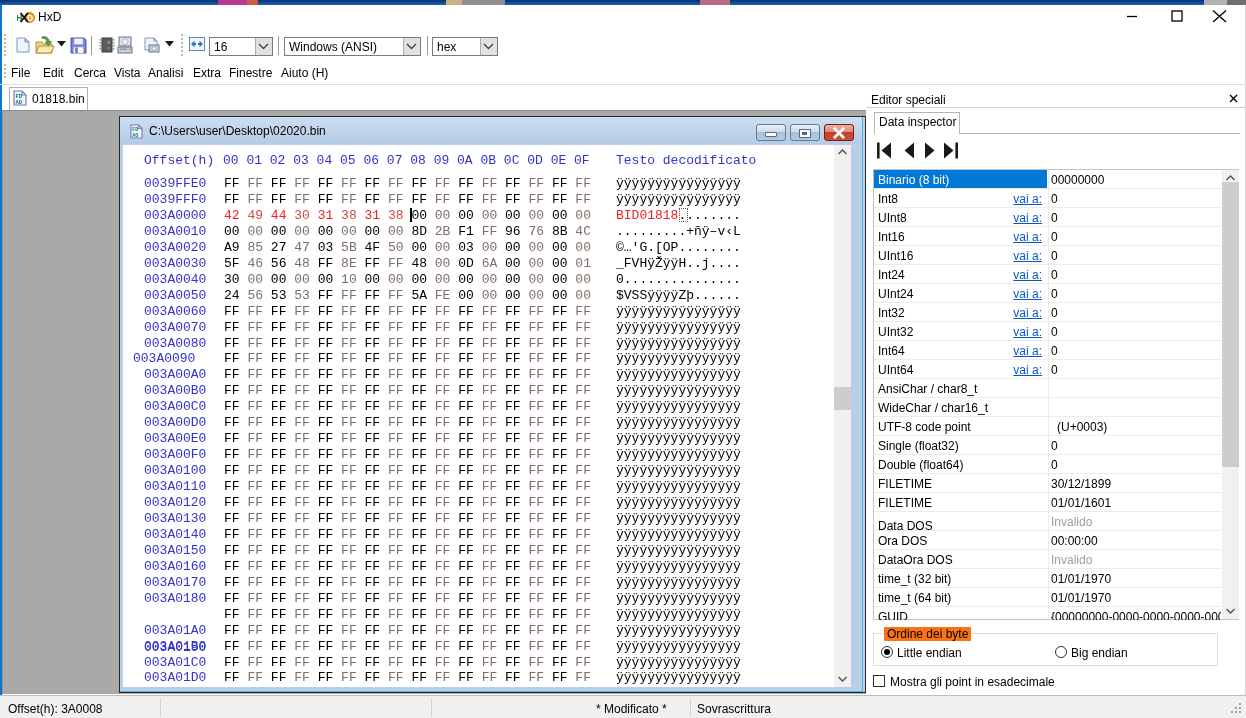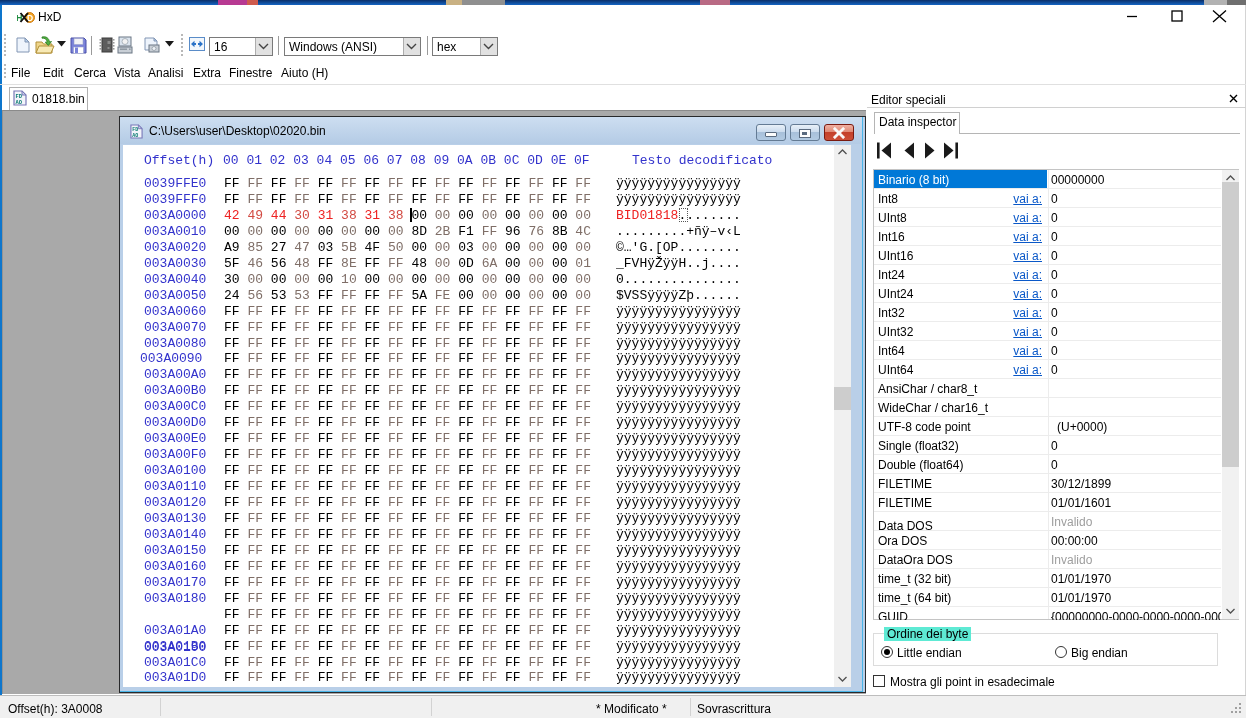--- a/index.html
+++ b/index.html
@@ -170,21 +170,21 @@
 <div class="a" style="left:834px;top:145px;width:17px;height:542px;background:#f0f0f0"></div>
 <svg class="a" style="left:838px;top:149px" width="9" height="6" viewBox="0 0 9 6">
     <path d="M0.5 5 L4.5 1 L8.5 5" stroke="#505050" stroke-width="1.3" fill="none"></path>
   </svg>
 <svg class="a" style="left:838px;top:676px" width="9" height="6" viewBox="0 0 9 6">
     <path d="M0.5 1 L4.5 5 L8.5 1" stroke="#505050" stroke-width="1.3" fill="none"></path>
   </svg>
 <div class="a" style="left:834px;top:387px;width:17px;height:23px;background:#cdcdcd"></div>
 <span class="a mono blue" style="left:144px;top:153px">Offset(h)</span>
 <span class="a mono blue" style="left:223px;top:153px">00 01 02 03 04 05 06 07 08 09 0A 0B 0C 0D 0E 0F</span>
-<span class="a mono blue" style="left:632px;top:153px">Testo decodificato</span>
+<span class="a mono blue" style="left:616px;top:153px">Testo decodificato</span>
 <span class="a mono blue" style="left:144px;top:176.0px">0039FFE0</span>
 <span class="a mono" style="left:224px;top:176.0px"><span>FF</span> <span class="g">FF</span> <span>FF</span> <span class="g">FF</span> <span>FF</span> <span class="g">FF</span> <span>FF</span> <span class="g">FF</span> <span>FF</span> <span class="g">FF</span> <span>FF</span> <span class="g">FF</span> <span>FF</span> <span class="g">FF</span> <span>FF</span> <span class="g">FF</span></span>
 <span class="a mono" style="left:616px;top:176.0px">ÿÿÿÿÿÿÿÿÿÿÿÿÿÿÿÿ</span>
 <span class="a mono blue" style="left:144px;top:191.95px">0039FFF0</span>
 <span class="a mono" style="left:224px;top:191.95px"><span>FF</span> <span class="g">FF</span> <span>FF</span> <span class="g">FF</span> <span>FF</span> <span class="g">FF</span> <span>FF</span> <span class="g">FF</span> <span>FF</span> <span class="g">FF</span> <span>FF</span> <span class="g">FF</span> <span>FF</span> <span class="g">FF</span> <span>FF</span> <span class="g">FF</span></span>
 <span class="a mono" style="left:616px;top:191.95px">ÿÿÿÿÿÿÿÿÿÿÿÿÿÿÿÿ</span>
 <span class="a mono blue" style="left:144px;top:207.9px">003A0000</span>
 <span class="a mono" style="left:224px;top:207.9px"><span class="r">42</span> <span class="rl">49</span> <span class="r">44</span> <span class="rl">30</span> <span class="r">31</span> <span class="rl">38</span> <span class="r">31</span> <span class="rl">38</span> <span>00</span> <span class="g">00</span> <span>00</span> <span class="g">00</span> <span>00</span> <span class="g">00</span> <span>00</span> <span class="g">00</span></span>
 <span class="a mono" style="left:616px;top:207.9px"><span class="r">BID01818</span>........</span>
 <span class="a mono blue" style="left:144px;top:223.85px">003A0010</span>
@@ -204,21 +204,21 @@
 <span class="a mono" style="left:616px;top:287.65px">$VSSÿÿÿÿZþ......</span>
 <span class="a mono blue" style="left:144px;top:303.6px">003A0060</span>
 <span class="a mono" style="left:224px;top:303.6px"><span>FF</span> <span class="g">FF</span> <span>FF</span> <span class="g">FF</span> <span>FF</span> <span class="g">FF</span> <span>FF</span> <span class="g">FF</span> <span>FF</span> <span class="g">FF</span> <span>FF</span> <span class="g">FF</span> <span>FF</span> <span class="g">FF</span> <span>FF</span> <span class="g">FF</span></span>
 <span class="a mono" style="left:616px;top:303.6px">ÿÿÿÿÿÿÿÿÿÿÿÿÿÿÿÿ</span>
 <span class="a mono blue" style="left:144px;top:319.55px">003A0070</span>
 <span class="a mono" style="left:224px;top:319.55px"><span>FF</span> <span class="g">FF</span> <span>FF</span> <span class="g">FF</span> <span>FF</span> <span class="g">FF</span> <span>FF</span> <span class="g">FF</span> <span>FF</span> <span class="g">FF</span> <span>FF</span> <span class="g">FF</span> <span>FF</span> <span class="g">FF</span> <span>FF</span> <span class="g">FF</span></span>
 <span class="a mono" style="left:616px;top:319.55px">ÿÿÿÿÿÿÿÿÿÿÿÿÿÿÿÿ</span>
 <span class="a mono blue" style="left:144px;top:335.5px">003A0080</span>
 <span class="a mono" style="left:224px;top:335.5px"><span>FF</span> <span class="g">FF</span> <span>FF</span> <span class="g">FF</span> <span>FF</span> <span class="g">FF</span> <span>FF</span> <span class="g">FF</span> <span>FF</span> <span class="g">FF</span> <span>FF</span> <span class="g">FF</span> <span>FF</span> <span class="g">FF</span> <span>FF</span> <span class="g">FF</span></span>
 <span class="a mono" style="left:616px;top:335.5px">ÿÿÿÿÿÿÿÿÿÿÿÿÿÿÿÿ</span>
-<span class="a mono blue" style="left:140px;top:351.45px">003A0090</span>
+<span class="a mono blue" style="left:133px;top:351.45px">003A0090</span>
 <span class="a mono" style="left:224px;top:351.45px"><span>FF</span> <span class="g">FF</span> <span>FF</span> <span class="g">FF</span> <span>FF</span> <span class="g">FF</span> <span>FF</span> <span class="g">FF</span> <span>FF</span> <span class="g">FF</span> <span>FF</span> <span class="g">FF</span> <span>FF</span> <span class="g">FF</span> <span>FF</span> <span class="g">FF</span></span>
 <span class="a mono" style="left:616px;top:351.45px">ÿÿÿÿÿÿÿÿÿÿÿÿÿÿÿÿ</span>
 <span class="a mono blue" style="left:144px;top:367.4px">003A00A0</span>
 <span class="a mono" style="left:224px;top:367.4px"><span>FF</span> <span class="g">FF</span> <span>FF</span> <span class="g">FF</span> <span>FF</span> <span class="g">FF</span> <span>FF</span> <span class="g">FF</span> <span>FF</span> <span class="g">FF</span> <span>FF</span> <span class="g">FF</span> <span>FF</span> <span class="g">FF</span> <span>FF</span> <span class="g">FF</span></span>
 <span class="a mono" style="left:616px;top:367.4px">ÿÿÿÿÿÿÿÿÿÿÿÿÿÿÿÿ</span>
 <span class="a mono blue" style="left:144px;top:383.35px">003A00B0</span>
 <span class="a mono" style="left:224px;top:383.35px"><span>FF</span> <span class="g">FF</span> <span>FF</span> <span class="g">FF</span> <span>FF</span> <span class="g">FF</span> <span>FF</span> <span class="g">FF</span> <span>FF</span> <span class="g">FF</span> <span>FF</span> <span class="g">FF</span> <span>FF</span> <span class="g">FF</span> <span>FF</span> <span class="g">FF</span></span>
 <span class="a mono" style="left:616px;top:383.35px">ÿÿÿÿÿÿÿÿÿÿÿÿÿÿÿÿ</span>
 <span class="a mono blue" style="left:144px;top:399.3px">003A00C0</span>
 <span class="a mono" style="left:224px;top:399.3px"><span>FF</span> <span class="g">FF</span> <span>FF</span> <span class="g">FF</span> <span>FF</span> <span class="g">FF</span> <span>FF</span> <span class="g">FF</span> <span>FF</span> <span class="g">FF</span> <span>FF</span> <span class="g">FF</span> <span>FF</span> <span class="g">FF</span> <span>FF</span> <span class="g">FF</span></span>
@@ -335,21 +335,21 @@
 <div class="a" style="left:874px;top:340px;width:347px;height:1px;background:#ececec"></div>
 <span class="a t12" style="left:878px;top:363px">UInt64</span>
 <span class="a" style="left:967px;top:363px;width:75px;text-align:right;font-size:12px;color:#0a58c8;text-decoration:underline">vai a:</span>
 <span class="a t12" style="left:1051px;top:363px;color:#000;max-width:170px;overflow:hidden;white-space:nowrap;display:inline-block;height:16px">0</span>
 <div class="a" style="left:874px;top:359px;width:347px;height:1px;background:#ececec"></div>
 <span class="a t12" style="left:878px;top:382px">AnsiChar / char8_t</span>
 <div class="a" style="left:874px;top:378px;width:347px;height:1px;background:#ececec"></div>
 <span class="a t12" style="left:878px;top:401px">WideChar / char16_t</span>
 <div class="a" style="left:874px;top:397px;width:347px;height:1px;background:#ececec"></div>
 <span class="a t12" style="left:878px;top:420px">UTF-8 code point</span>
-<span class="a t12" style="left:1051px;top:420px;color:#000;max-width:170px;overflow:hidden;white-space:nowrap;display:inline-block;height:16px"> (U+0000)</span>
+<span class="a t12" style="left:1051px;top:420px;color:#000;max-width:170px;overflow:hidden;white-space:nowrap;display:inline-block;height:16px"> (U+0003)</span>
 <div class="a" style="left:874px;top:416px;width:347px;height:1px;background:#ececec"></div>
 <span class="a t12" style="left:878px;top:439px">Single (float32)</span>
 <span class="a t12" style="left:1051px;top:439px;color:#000;max-width:170px;overflow:hidden;white-space:nowrap;display:inline-block;height:16px">0</span>
 <div class="a" style="left:874px;top:435px;width:347px;height:1px;background:#ececec"></div>
 <span class="a t12" style="left:878px;top:458px">Double (float64)</span>
 <span class="a t12" style="left:1051px;top:458px;color:#000;max-width:170px;overflow:hidden;white-space:nowrap;display:inline-block;height:16px">0</span>
 <div class="a" style="left:874px;top:454px;width:347px;height:1px;background:#ececec"></div>
 <span class="a t12" style="left:878px;top:477px">FILETIME</span>
 <span class="a t12" style="left:1051px;top:477px;color:#000;max-width:170px;overflow:hidden;white-space:nowrap;display:inline-block;height:16px">30/12/1899</span>
 <div class="a" style="left:874px;top:473px;width:347px;height:1px;background:#ececec"></div>
@@ -378,21 +378,21 @@
 <div class="a" style="left:1048px;top:170px;width:1px;height:449px;background:#ececec"></div>
 <div class="a" style="left:1222px;top:170px;width:17px;height:449px;background:#f1f1f1"></div>
 <svg class="a" style="left:1226px;top:175px" width="9" height="6" viewBox="0 0 9 6">
     <path d="M0.5 5 L4.5 1 L8.5 5" stroke="#505050" stroke-width="1.3" fill="none"></path>
   </svg>
 <svg class="a" style="left:1226px;top:608px" width="9" height="6" viewBox="0 0 9 6">
     <path d="M0.5 1 L4.5 5 L8.5 1" stroke="#505050" stroke-width="1.3" fill="none"></path>
   </svg>
 <div class="a" style="left:1222px;top:182px;width:17px;height:285px;background:#cdcdcd"></div>
 <div class="a" style="left:873px;top:633px;width:345px;height:33px;border:1px solid #dcdcdc"></div>
-<span class="a t12" style="left:884px;top:627px;background:#5eead4;padding:0 3px">Ordine dei byte</span>
+<span class="a t12" style="left:884px;top:627px;background:#f97316;padding:0 3px">Ordine dei byte</span>
 <div class="a" style="left:881px;top:646px;width:12px;height:12px;border:1px solid #333;border-radius:50%;background:#fff"></div>
 <div class="a" style="left:884px;top:649px;width:6px;height:6px;border-radius:50%;background:#000"></div>
 <span class="a t12" style="left:897px;top:646px">Little endian</span>
 <div class="a" style="left:1055px;top:646px;width:12px;height:12px;border:1px solid #333;border-radius:50%;background:#fff"></div>
 <span class="a t12" style="left:1071px;top:646px">Big endian</span>
 <div class="a" style="left:873px;top:675px;width:12px;height:12px;border:1px solid #333;background:#fff"></div>
 <span class="a t12" style="left:890px;top:675px">Mostra gli point in esadecimale</span>
 <div class="a" style="left:0;top:695px;width:1246px;height:23px;background:#f0f0f0;border-top:1px solid #bdbdbd"></div>
 <div class="a" style="left:160px;top:698px;width:1px;height:18px;background:#d2d2d2"></div>
 <div class="a" style="left:431px;top:698px;width:1px;height:18px;background:#d2d2d2"></div>

